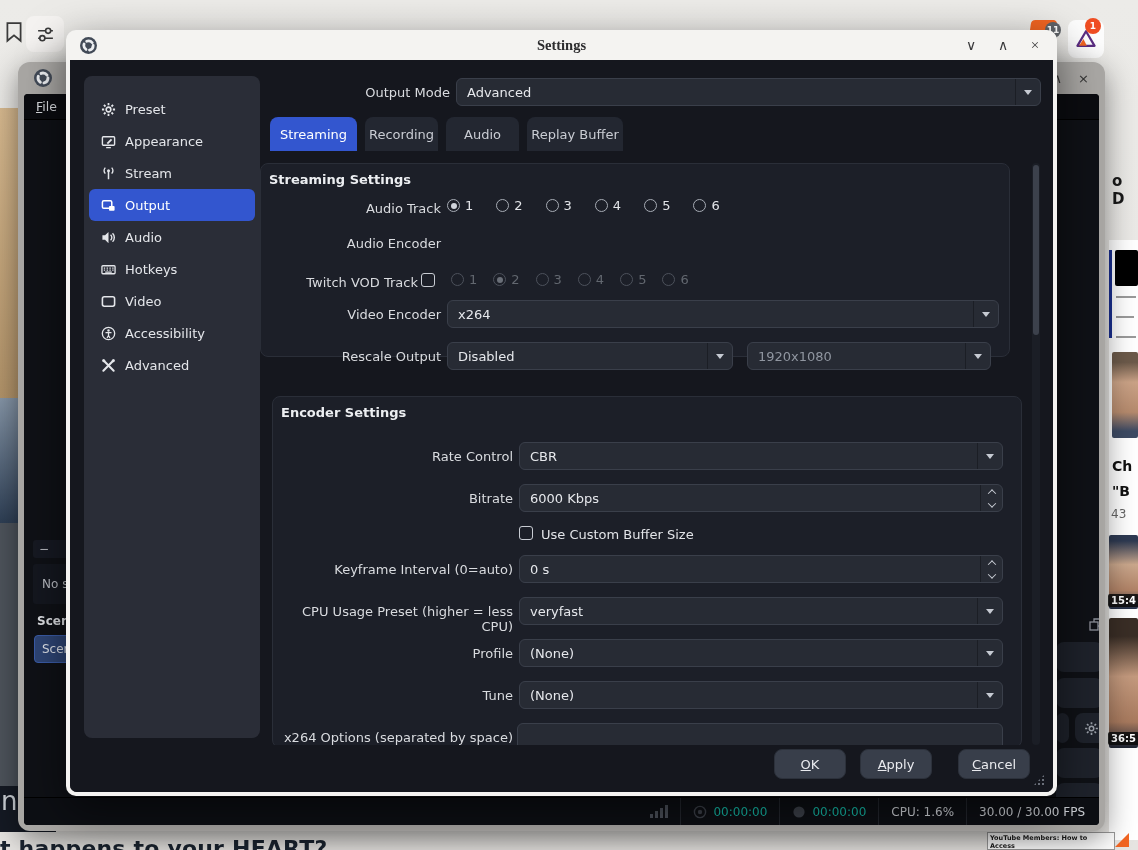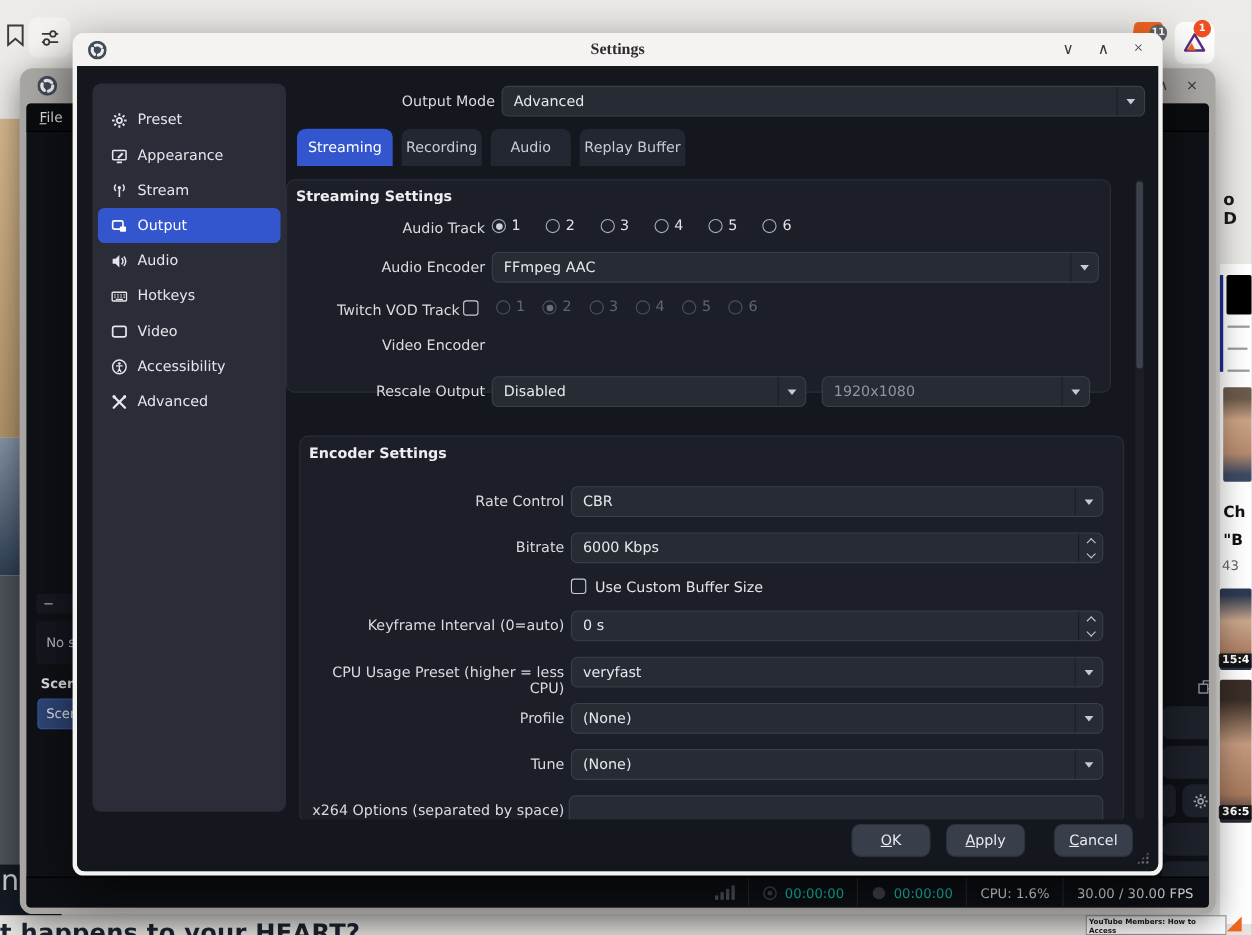--- a/index.html
+++ b/index.html
@@ -325,26 +325,20 @@
               <span class="radio"></span>
               <span class="radio-lbl">5</span>
             </span>
           <span style="display:flex;align-items:center">
               <span class="radio"></span>
               <span class="radio-lbl">6</span>
             </span>
         </div>
 
         <div class="fld-label" style="left:0;top:72px;width:180px">Audio Encoder</div>
-        <div class="dd" style="left:186px;top:65px;width:552px">
-          <span class="val">FFmpeg AAC</span>
-          <span class="arw">
-              <span class="tri"></span>
-            </span>
-        </div>
 
         <div class="fld-label" style="left:0;top:111px;width:157px">Twitch VOD Track</div>
         <span class="cb" style="position:absolute;left:160px;top:109px"></span>
         <div class="radios disabled" style="left:190px;top:108px;gap:16px">
           <span style="display:flex;align-items:center">
               <span class="radio"></span>
               <span class="radio-lbl">1</span>
             </span>
           <span style="display:flex;align-items:center">
               <span class="radio on"></span>
@@ -362,20 +356,26 @@
               <span class="radio"></span>
               <span class="radio-lbl">5</span>
             </span>
           <span style="display:flex;align-items:center">
               <span class="radio"></span>
               <span class="radio-lbl">6</span>
             </span>
         </div>
 
         <div class="fld-label" style="left:0;top:143px;width:180px">Video Encoder</div>
+        <div class="dd" style="left:186px;top:136px;width:552px">
+          <span class="val">x264</span>
+          <span class="arw">
+              <span class="tri"></span>
+            </span>
+        </div>
 
         <div class="fld-label" style="left:0;top:185px;width:180px">Rescale Output</div>
         <div class="dd" style="left:186px;top:178px;width:286px">
           <span class="val">Disabled</span>
           <span class="arw">
               <span class="tri"></span>
             </span>
         </div>
         <div class="dd" style="left:486px;top:178px;width:244px">
           <span class="val dim2">1920x1080</span>

